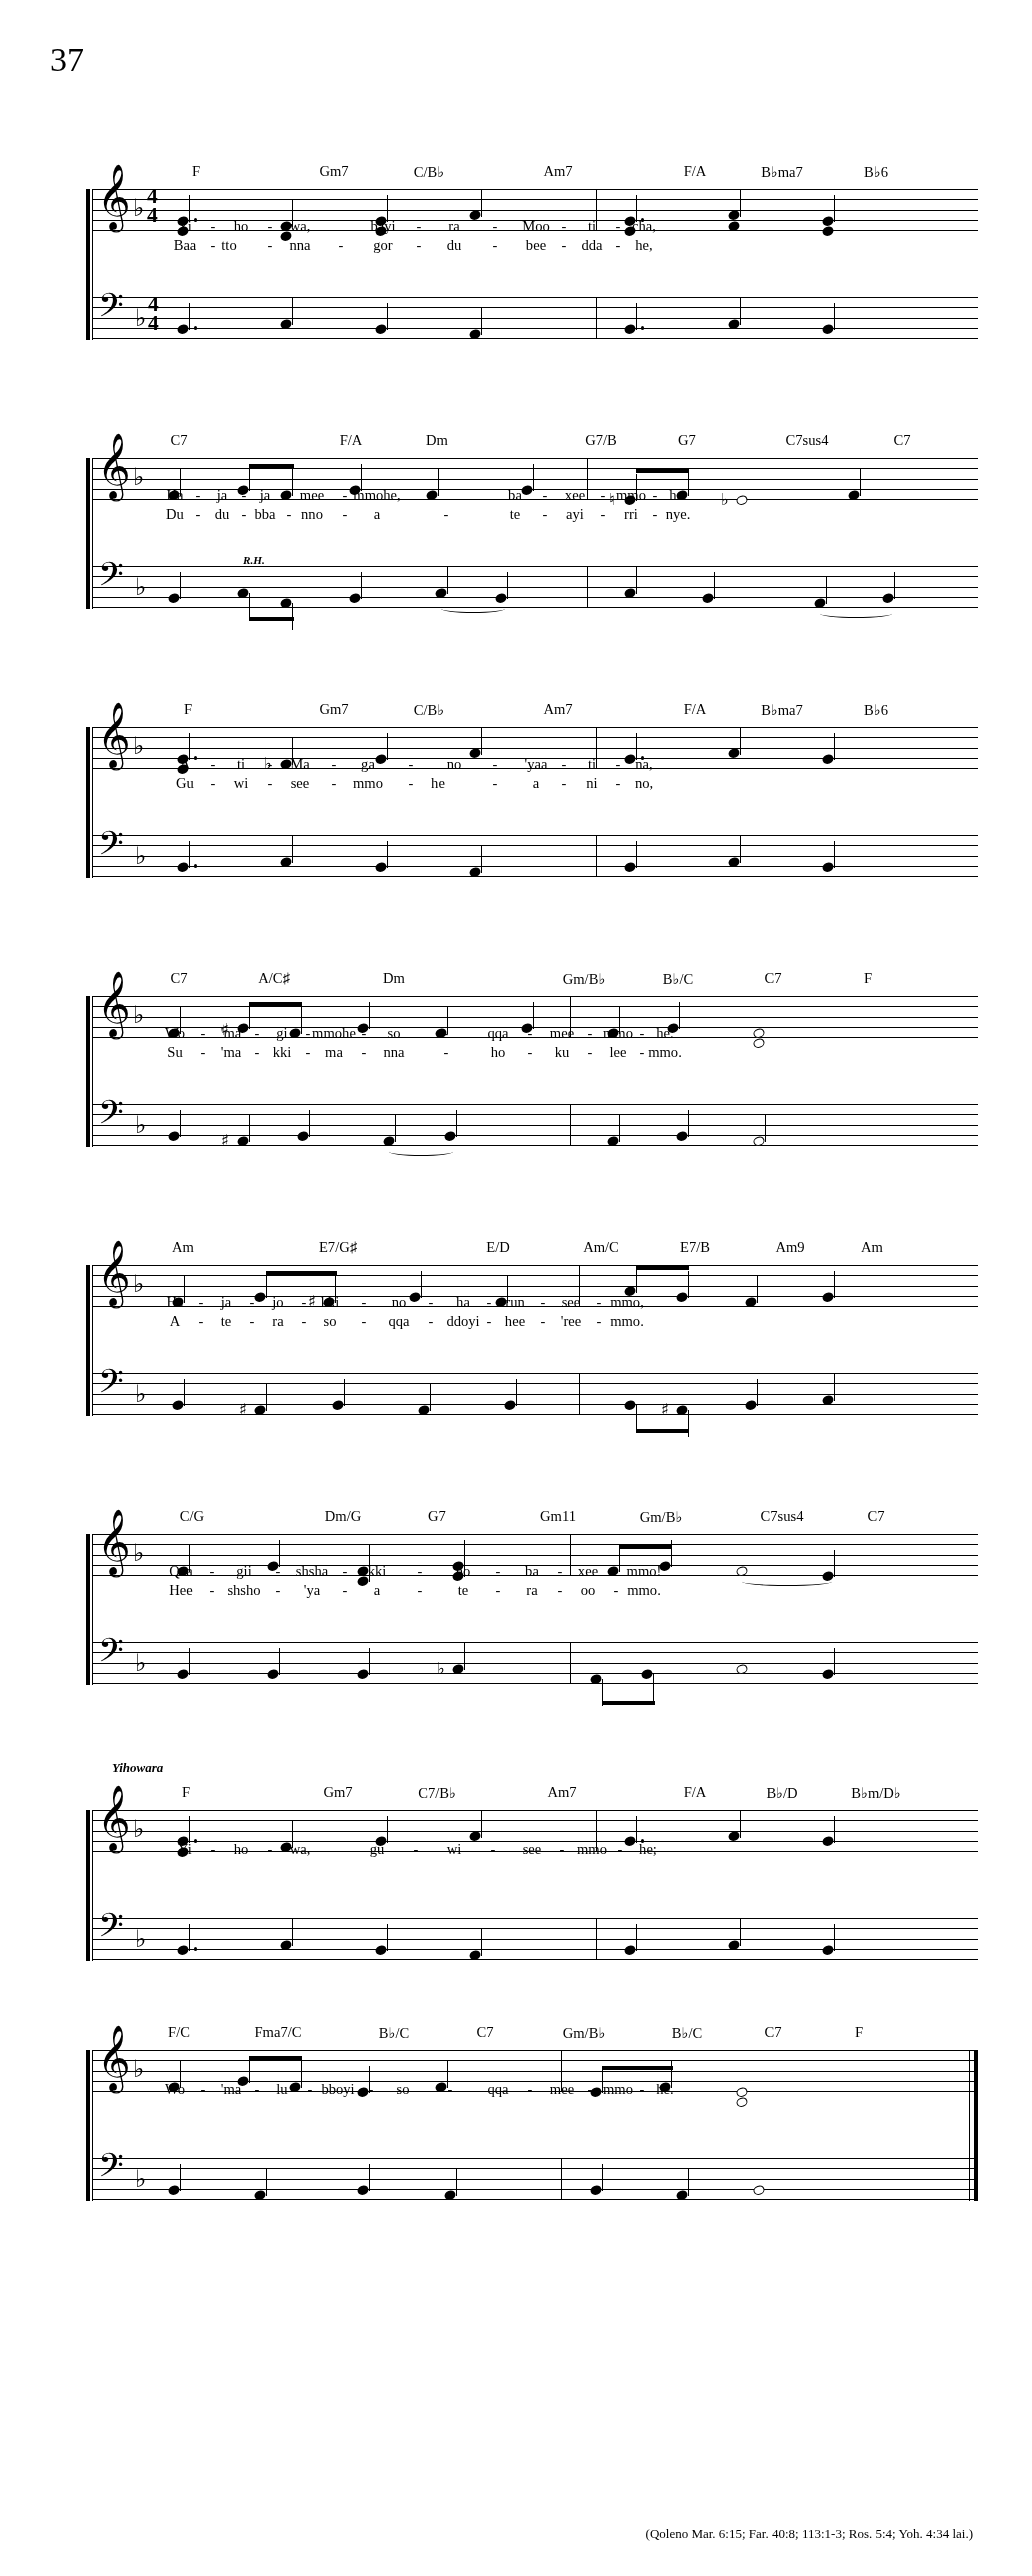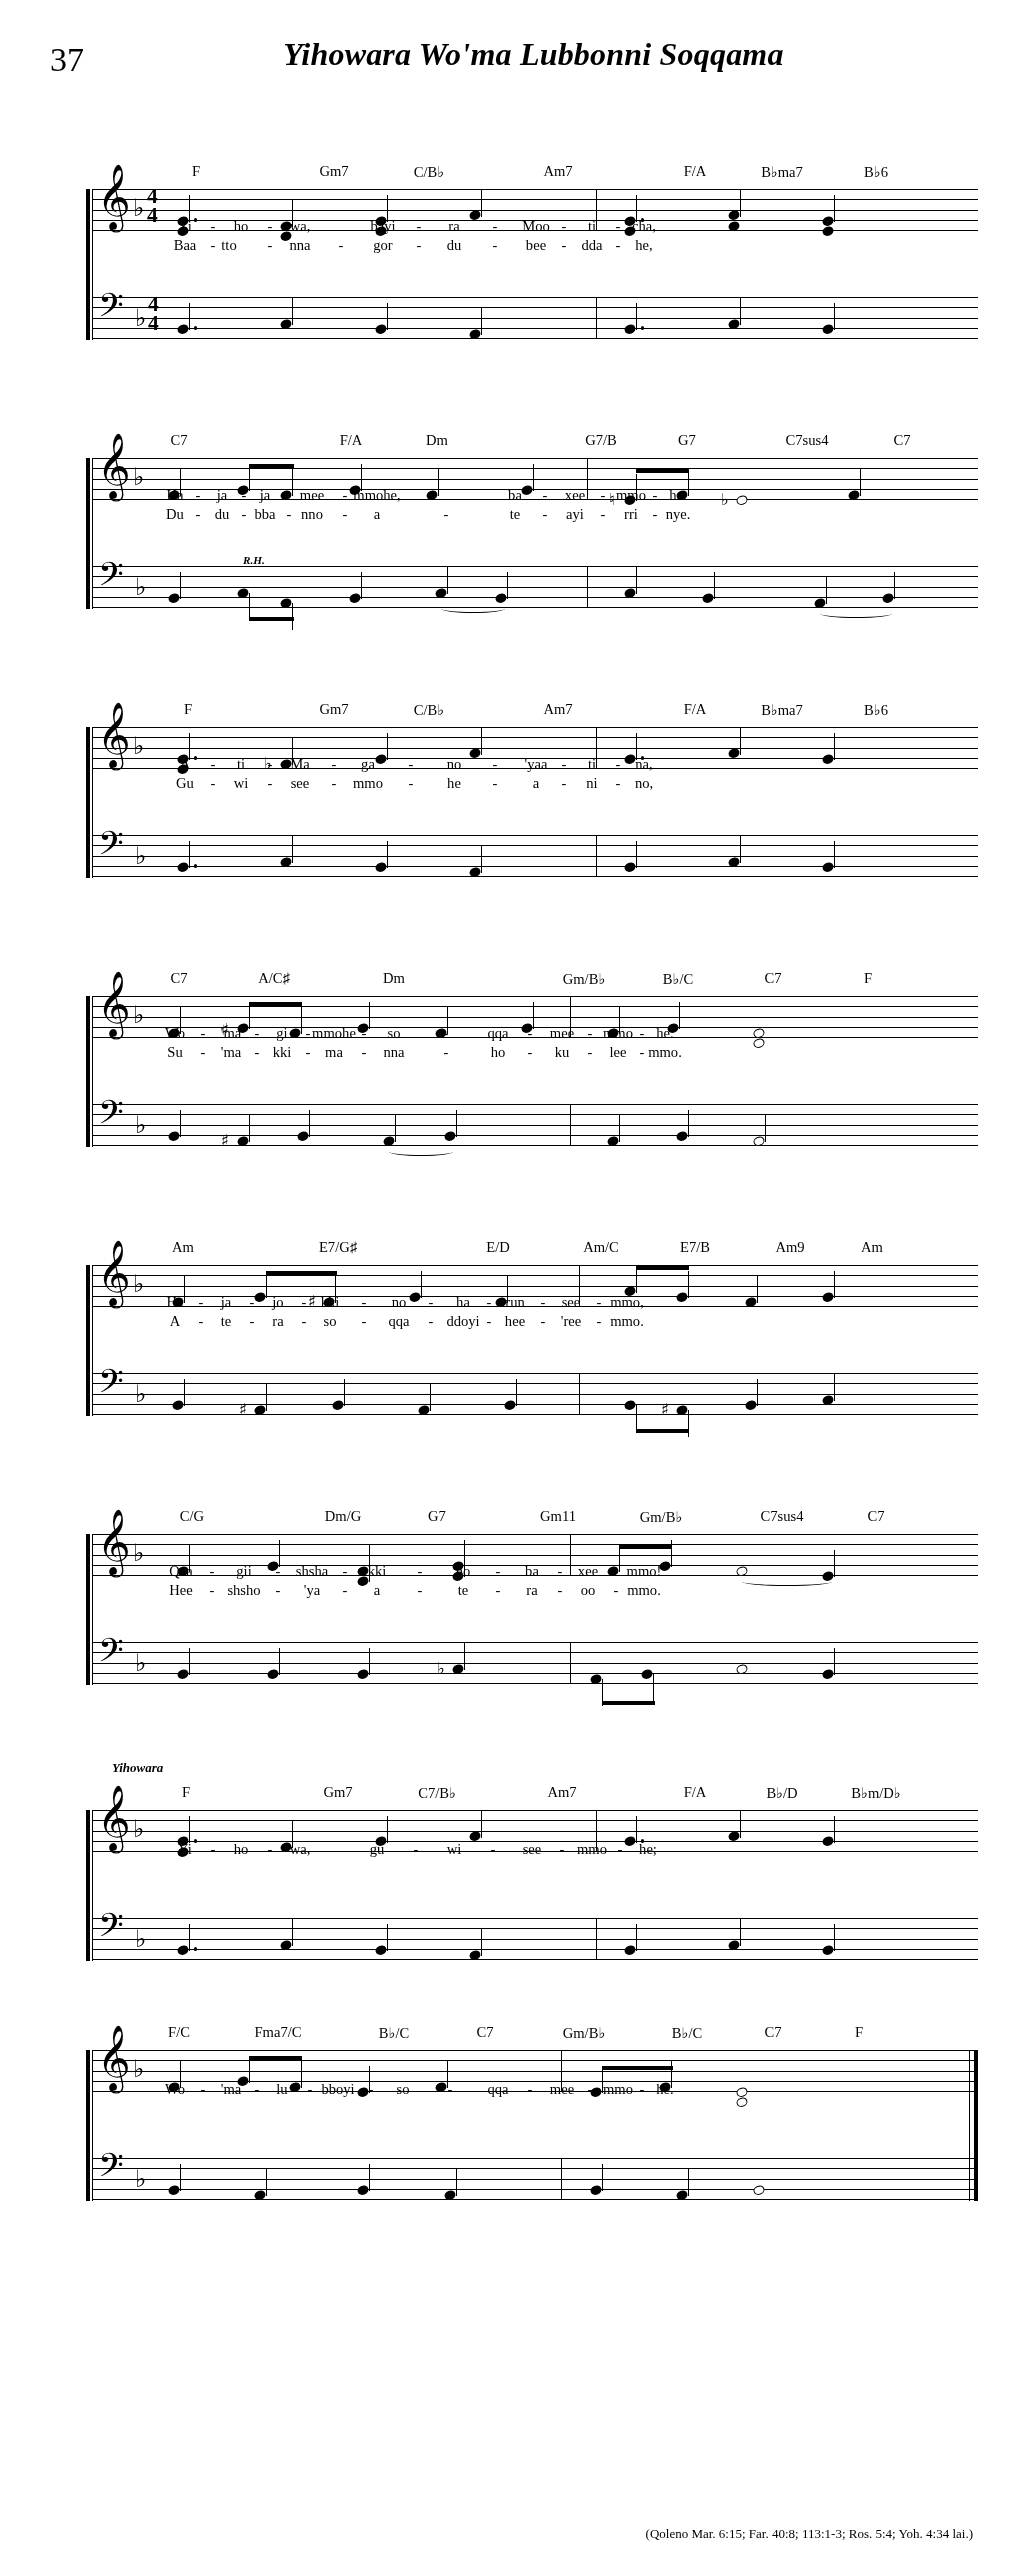--- a/index.html
+++ b/index.html
@@ -271,21 +271,20 @@
   }
 </style>
 </head>
 <body>
 
 <div class="page">
 
   <div class="header">
     <div class="hymn-number">37</div>
     <div class="title-block">
-      <div class="hymn-title">Yihowara Wo'ma Lubbonni Soqqama</div>
     </div>
   </div>
 
   <div class="systems">
 
     <div class="system">
       <div class="chords">
         <div class="chord" style="left:103px">F</div>
         <div class="chord" style="left:241px">Gm7</div>
         <div class="chord" style="left:336px">C/B♭</div>
@@ -623,21 +622,21 @@
             <div class="syl" style="left: 318px;">-</div>
             <div class="syl" style="left: 402px;">-</div>
             <div class="syl" style="left: 471px;">-</div>
             <div class="syl" style="left: 525px;">-</div>
           </div>
         <div class="lyric-line" style="top:93px">
           <div class="syl" style="left:92px">Gu</div>
           <div class="syl" style="left:148px">wi</div>
           <div class="syl" style="left:207px">see</div>
           <div class="syl" style="left:275px">mmo</div>
-          <div class="syl" style="left:361px">he</div>
+          <div class="syl" style="left:345px">he</div>
           <div class="syl" style="left:443px">a</div>
           <div class="syl" style="left:499px">ni</div>
           <div class="syl" style="left:551px">no,</div>
         <div class="syl" style="left: 120px;">-</div>
             <div class="syl" style="left: 177px;">-</div>
             <div class="syl" style="left: 241px;">-</div>
             <div class="syl" style="left: 318px;">-</div>
             <div class="syl" style="left: 402px;">-</div>
             <div class="syl" style="left: 471px;">-</div>
             <div class="syl" style="left: 525px;">-</div>

